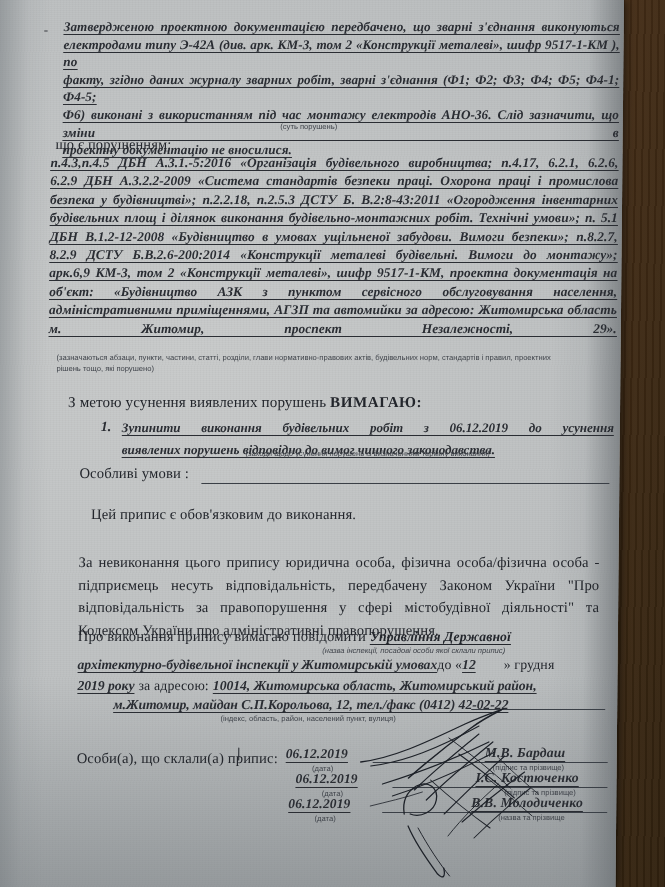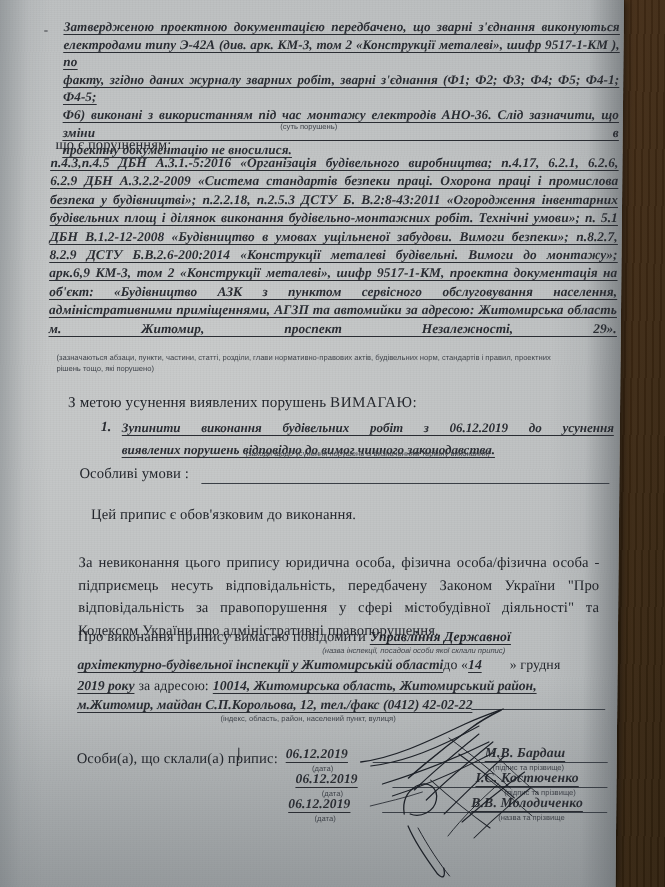--- a/index.html
+++ b/index.html
@@ -133,21 +133,21 @@
     font-size: 14.6px;
     line-height: 20px;
     color: #23262c;
     letter-spacing: .15px;
   }
   .roman.justify { text-align: justify; text-align-last: justify; }
   .roman.justify .lastline { text-align-last: left; }
 
   .demand-head { font-size: 15px; }
   .demand-head b {
-    font-weight: 400;
+    font-weight: 700;
     letter-spacing: .6px;
     margin-top: 17px;
   }
 
   .item-num {
     position: absolute;
     font-style: italic;
     font-weight: 700;
     font-size: 14px;
   }
@@ -269,31 +269,31 @@
         <div class="lastline">Кодексом України про адміністративні правопорушення.</div>
       </div>
 
       <div class="blk roman" style="left:84px; top:626px; width:530px;">
         <span>Про виконання припису вимагаю повідомити </span><span class="inline-u" style="font-size:13.6px;">Управління Державної</span>
       </div>
 
       <div class="blk caption center" style="left:220px; top:645px; width:400px;font-style:italic;">(назва інспекції, посадові особи якої склали припис)</div>
 
       <div class="blk" style="left:84px; top:655px; width:530px;">
-        <span class="inline-u" style="font-size:13.6px;">архітектурно-будівельної  інспекції  у  Житомирській  області</span><span class="roman" style="font-size:13.8px;">до «</span><span class="inline-u" style="font-size:13.6px;">14</span><span class="roman" style="font-size:13.8px;margin-left:28px;">» грудня</span>
+        <span class="inline-u" style="font-size:13.6px;">архітектурно-будівельної  інспекції  у  Житомирській  умовах</span><span class="roman" style="font-size:13.8px;">до «</span><span class="inline-u" style="font-size:13.6px;">12</span><span class="roman" style="font-size:13.8px;margin-left:28px;">» грудня</span>
       </div>
 
       <div class="blk" style="left:84px; top:676px; width:530px;">
         <span class="inline-u" style="font-size:13.6px;">2019 року</span>
         <span class="roman" style="font-size:13.8px;">за адресою:</span>
         <span class="inline-u" style="font-size:13.6px;">10014, Житомирська область, Житомирський район,</span>
       </div>
 
       <div class="blk" style="left:84px; top:695px; width:530px;">
-        <span class="inline-u" style="font-size:13.6px;">м.Житомир, майдан С.П.Корольова, 12, тел./факс (0412) 42-02-22</span>
+        <span class="inline-u" style="font-size:13.6px;margin-left:36px;">м.Житомир, майдан С.П.Корольова, 12, тел./факс (0412) 42-02-22</span>
       </div>
       <div class="rule" style="left:478px; top:709px; width:134px;"></div>
 
       <div class="blk caption center" style="left:150px; top:713px; width:330px;">(індекс, область, район, населений пункт, вулиця)</div>
 
       <div class="blk roman" style="left:84px; top:748px;">Особи(а), що склали(а) припис:</div>
 
       <div class="blk sigdate" style="left:293px; top:746px;">06.12.2019</div>
       <div class="blk caption center" style="left:288px; top:763px; width:84px;">(дата)</div>
       <div class="rule" style="left:380px; top:762px; width:235px;"></div>

